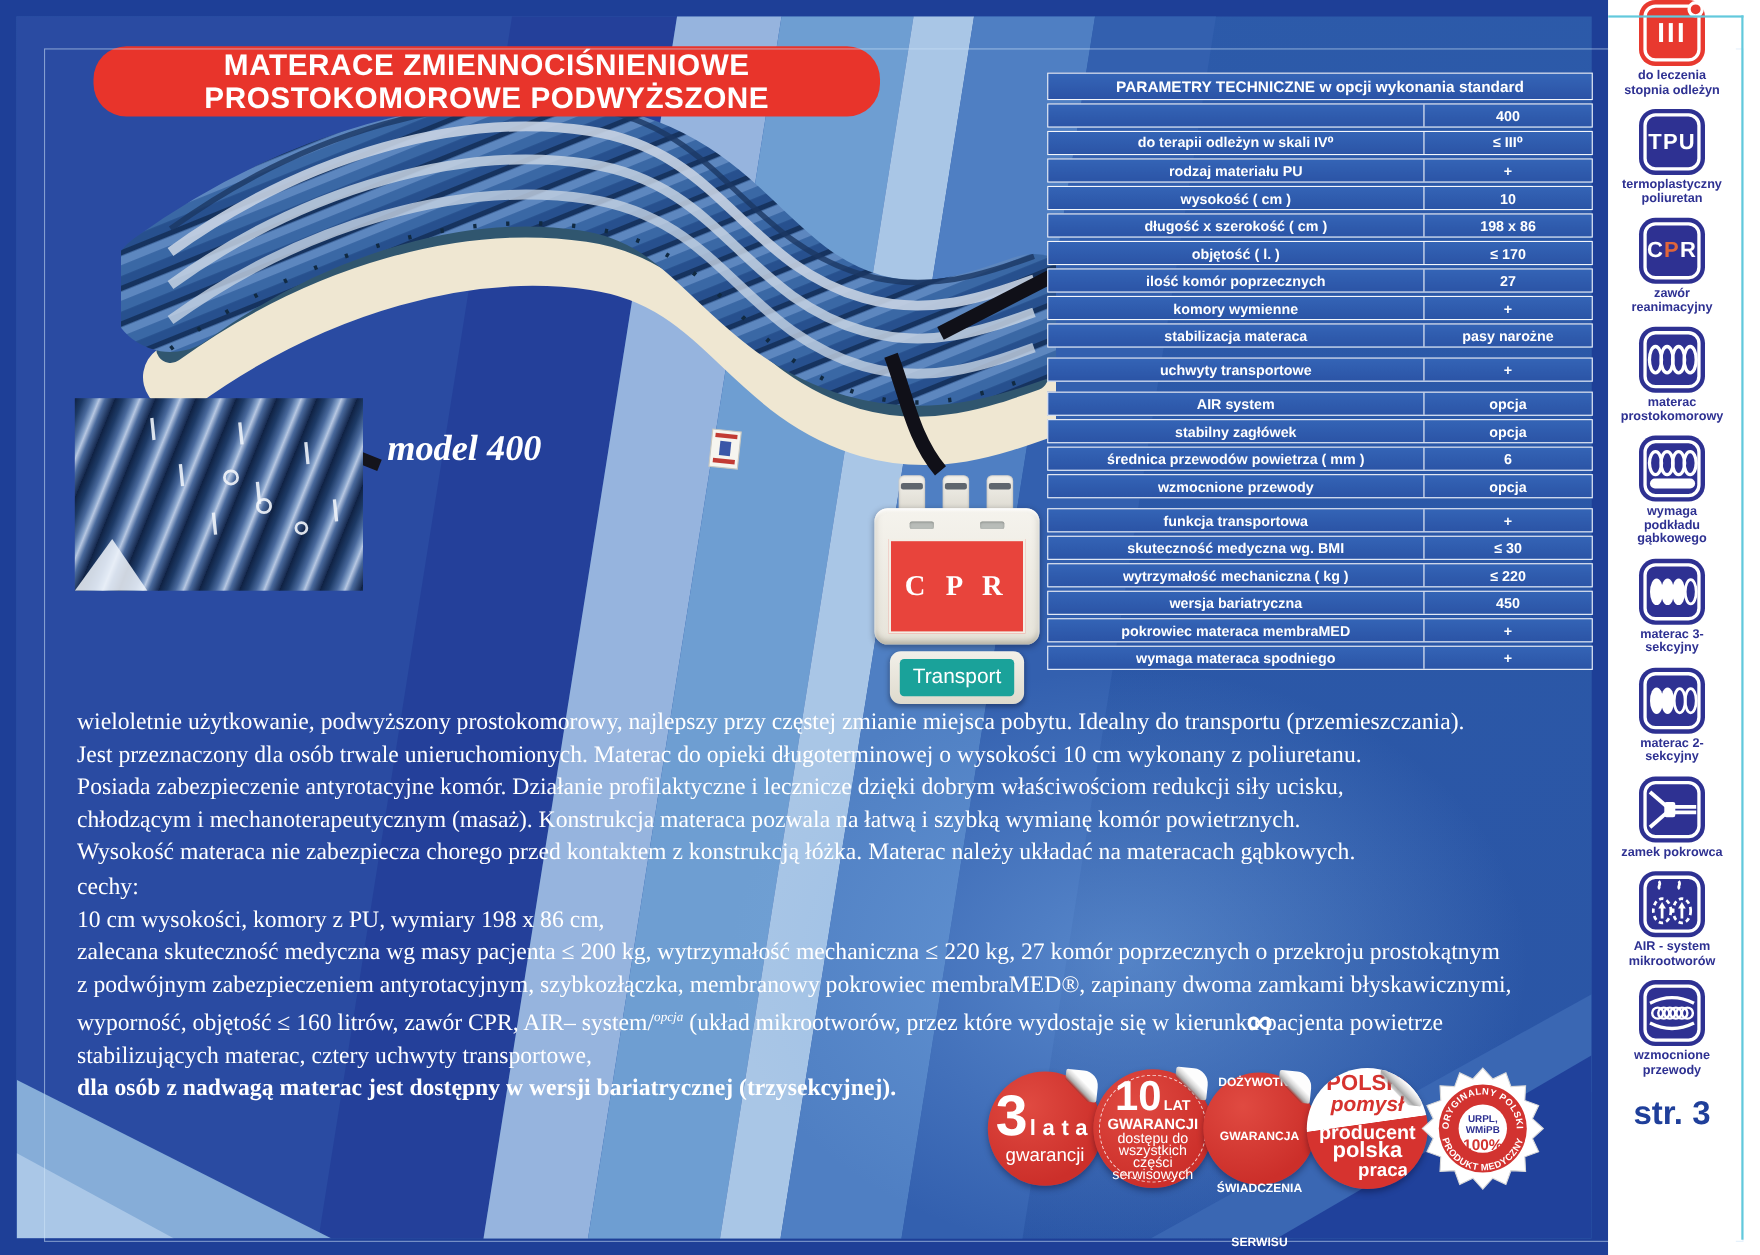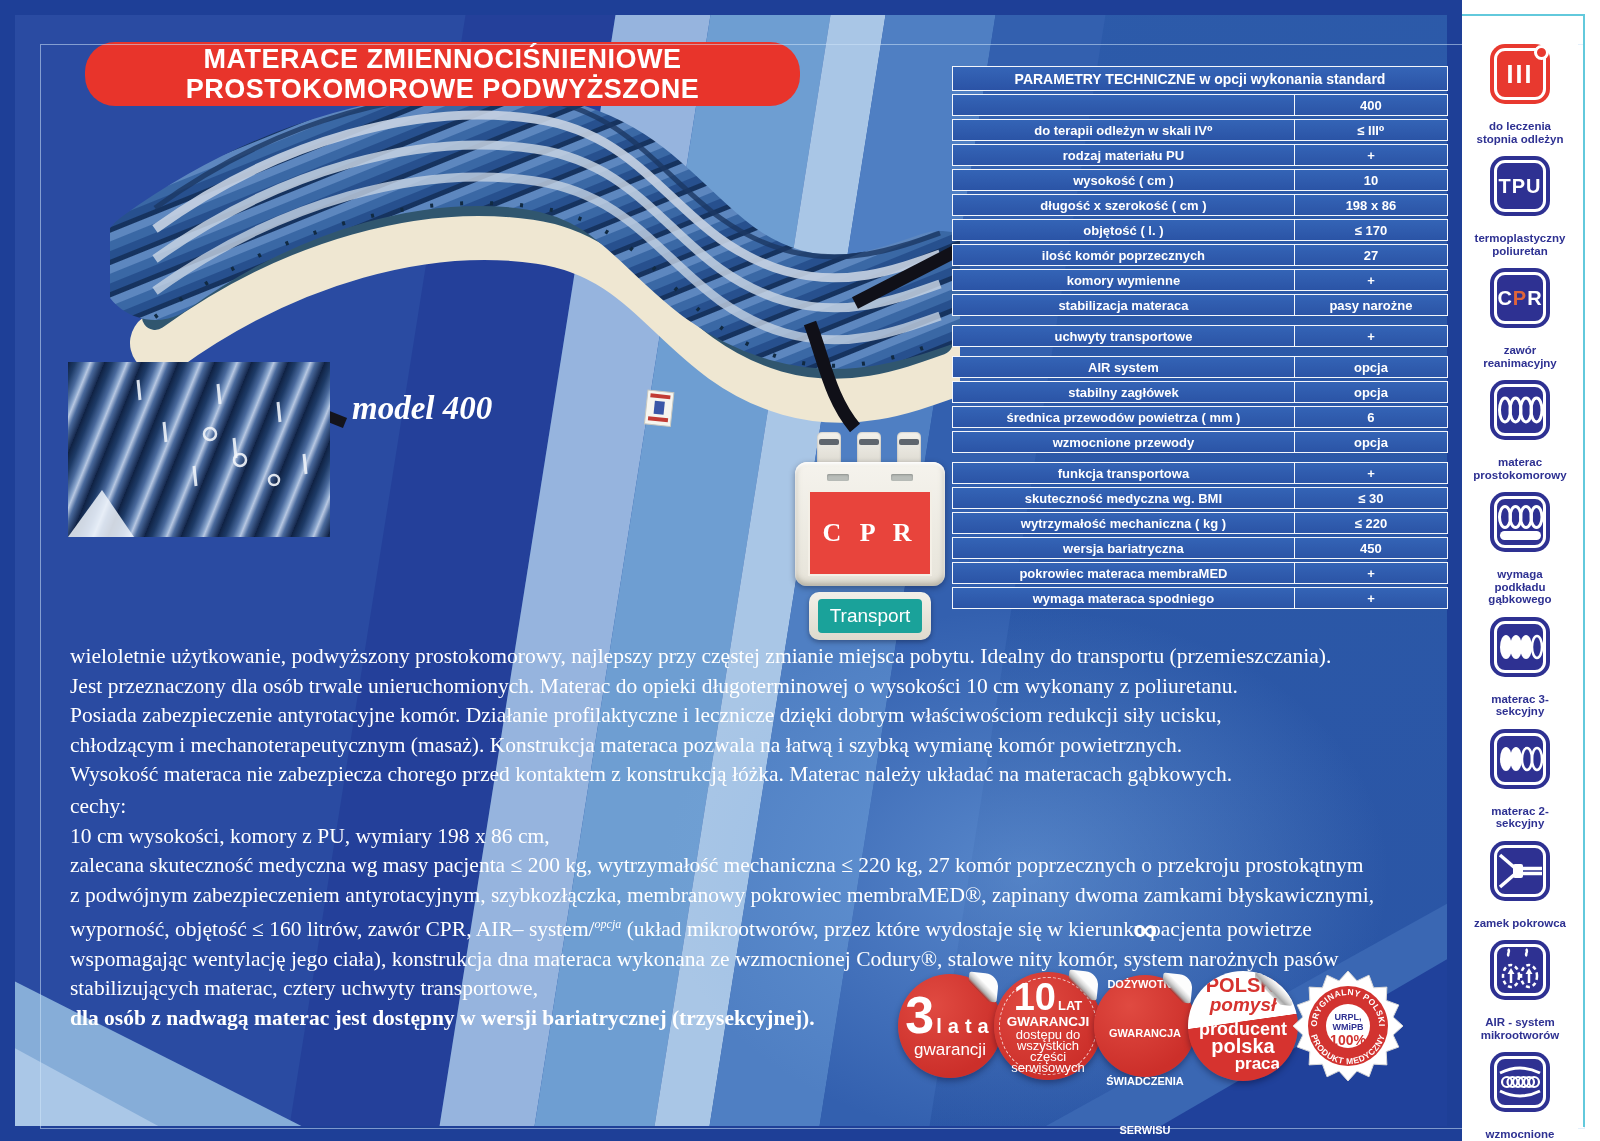--- a/index.html
+++ b/index.html
@@ -110,33 +110,33 @@
     background:linear-gradient(172deg,#ffffff 0 46%,#d6332f 46.5%);}
   .b4 .t1{color:#d6332f;font-size:20px;font-weight:bold;line-height:20px;margin-top:-6px;}
   .b4 .t2{color:#d6332f;font-size:19px;font-weight:bold;font-style:italic;line-height:19px;}
   .b4 .p1{font-size:18px;font-weight:bold;line-height:18px;margin-top:6px;}
   .b4 .p2{font-size:20px;font-weight:bold;line-height:17px;}
   .b4 .p3{font-size:17px;font-weight:bold;line-height:17px;align-self:flex-end;margin-right:18px;}
   .b5{width:112px;height:112px;background:none;box-shadow:none;border-radius:0;margin-left:-6px;}
 
   
   .sidebar{position:absolute;left:1462px;top:0;width:116px;height:1141px;background:#ffffff;z-index:9;
-    display:flex;flex-direction:column;align-items:center;padding-top:44px;box-sizing:border-box;}
+    display:flex;flex-direction:column;align-items:center;box-sizing:border-box;}
   .cyan-v{position:absolute;left:1583px;top:14px;width:2px;height:1113px;background:#62c9dc;z-index:10;}
   .cyan-h{position:absolute;left:1462px;top:14px;width:123px;height:2px;background:#62c9dc;z-index:10;}
   .sb-item{display:flex;flex-direction:column;align-items:center;margin-bottom:11px;}
   .sq{position:relative;width:60px;height:60px;background:#2e3192;border-radius:15px;
       display:flex;align-items:center;justify-content:center;}
   .sq.red{background:#e8392f;}
   .sq-in{position:absolute;inset:4px;border:3px solid #fff;border-radius:11px;}
   .sq .gtxt{position:relative;color:#fff;font-weight:bold;font-size:20px;letter-spacing:1px;}
   .sq .gtxt.iii{font-size:25px;letter-spacing:2px;}
   .deg{position:absolute;top:1px;right:1px;width:9px;height:9px;border:3px solid #fff;border-radius:50%;background:#e8392f;}
   .cpr-p{color:#e0653a;}
-  .sb-label{margin-top:16px;width:104px;text-align:center;color:#2e3192;font-weight:bold;
+  .sb-label{margin-top:3px;width:104px;text-align:center;color:#2e3192;font-weight:bold;
     font-size:11.5px;line-height:12.5px;}
   .sb-label.narrow{width:80px;}
   .page-num{margin-top:6px;color:#1f3f9a;font-weight:bold;font-size:30px;align-self:center;}
 </style>
 </head>
 <body>
 
 <div class="page">
 
   <div class="blue-panel">
@@ -329,21 +329,20 @@
     <div class="tline">chłodzącym i mechanoterapeutycznym (masaż). Konstrukcja materaca pozwala na łatwą i szybką wymianę komór powietrznych.</div>
     <div class="tline">Wysokość materaca nie zabezpiecza chorego przed kontaktem z konstrukcją łóżka. Materac należy układać na materacach gąbkowych.</div>
   </div>
 
   <div class="features">
     <div class="tline">cechy:</div>
     <div class="tline">10 cm wysokości, komory z PU,  wymiary 198 x 86 cm,</div>
     <div class="tline">zalecana skuteczność medyczna wg masy pacjenta ≤ 200 kg, wytrzymałość mechaniczna ≤ 220 kg, 27 komór poprzecznych o przekroju prostokątnym</div>
     <div class="tline">z podwójnym zabezpieczeniem antyrotacyjnym, szybkozłączka, membranowy pokrowiec membraMED®, zapinany dwoma zamkami błyskawicznymi,</div>
     <div class="tline"><span>wyporność, objętość ≤ 160 litrów, zawór CPR, AIR– system/</span><sup class="opt">opcja</sup><span> (układ mikrootworów, przez które wydostaje się w kierunku pacjenta powietrze</span></div>
-    <div class="tline">wspomagając wentylację jego ciała), konstrukcja dna materaca wykonana ze wzmocnionej Codury®, stalowe nity komór, system narożnych pasów</div>
     <div class="tline">stabilizujących materac, cztery uchwyty transportowe,</div>
     <div class="tline bold">dla osób z nadwagą materac jest dostępny w wersji bariatrycznej (trzysekcyjnej).</div>
   </div>
 
   <div class="badges">
     <div class="badge b1">
       <span class="peel"></span>
       <div class="row">
           <span class="big">3</span>
           <span class="mid">lata</span>

